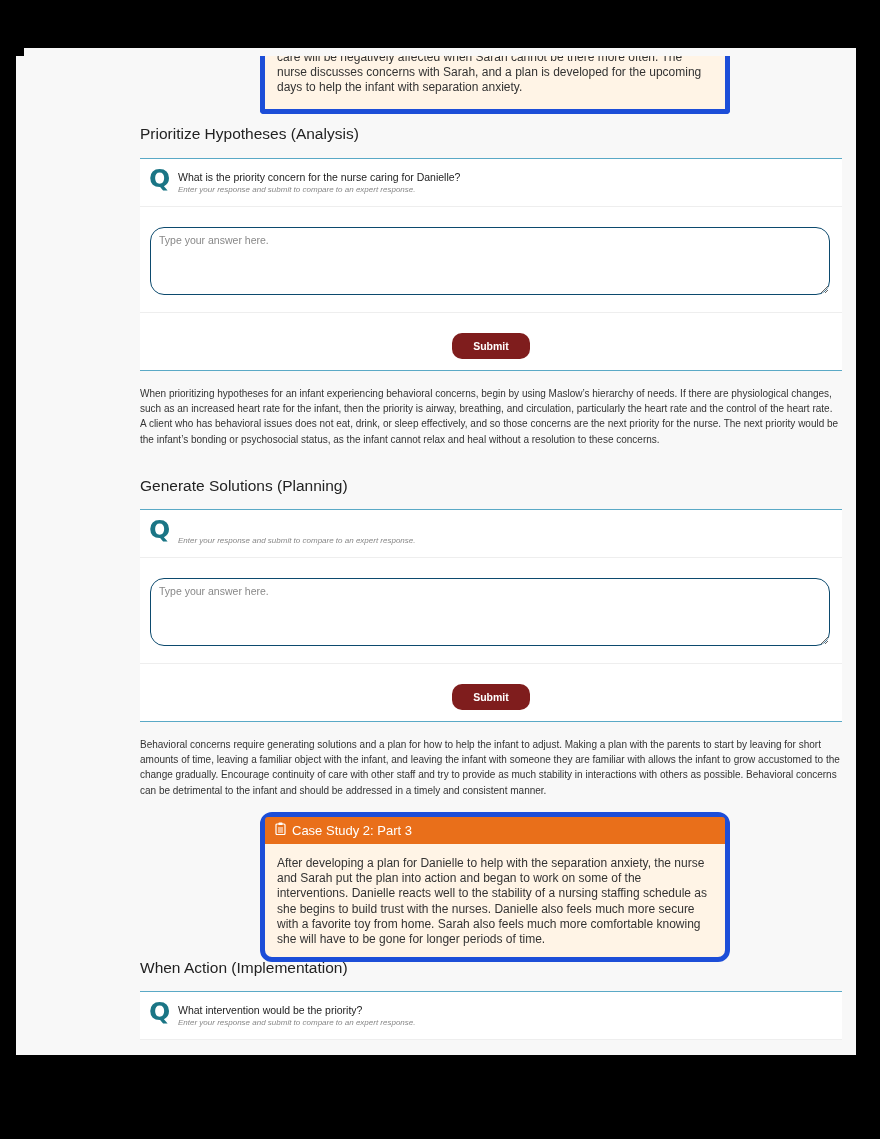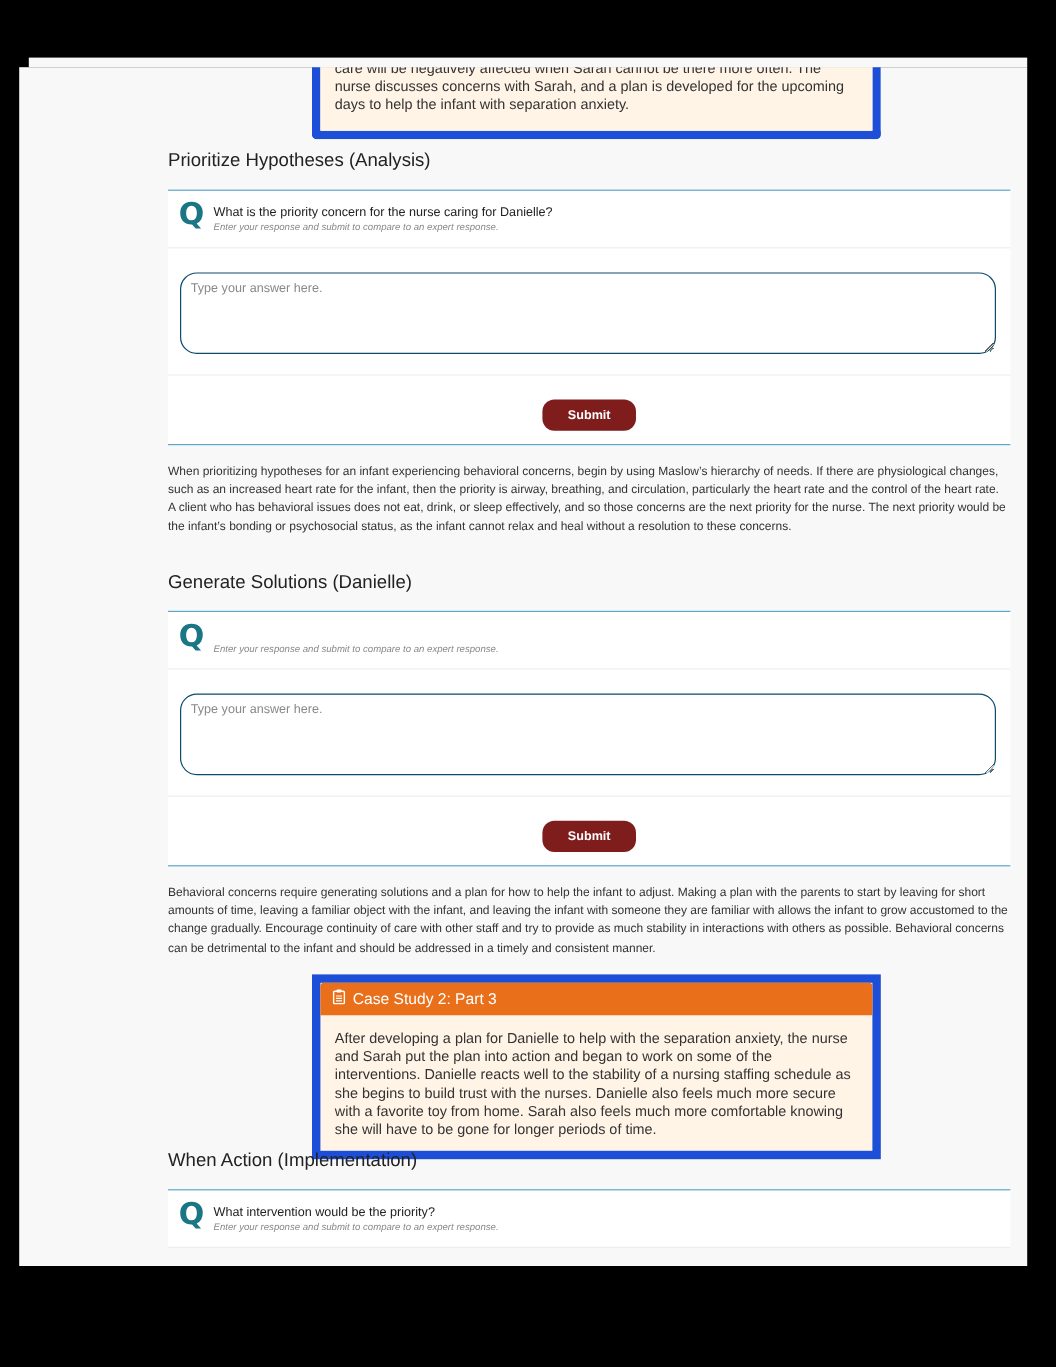--- a/index.html
+++ b/index.html
@@ -11,21 +11,21 @@
     position: absolute; left: 16px; top: 56px; width: 840px; height: 999px;
     background: #f8f8f8; overflow: hidden;
   }
   .page-notch {
     position: absolute; left: 24px; top: 48px; width: 832px; height: 8px; background: #f8f8f8;
   }
   .content { position: absolute; left: 124px; top: -56px; width: 702px; }
 
   .case-box {
     position: absolute; left: 120px; width: 460px;
-    border: 7px solid #1d4ed8; border-radius: 0; background: #fff4e6;
+    border: 5px solid #1d4ed8; border-radius: 12px; background: #fff4e6;
   }
   .case-box .hdr {
     background: #e96f1a; color: #fff; font-size: 13px; height: 27px; line-height: 27px;
     padding-left: 10px; border-radius: 3px 3px 0 0; display: flex; align-items: center; gap: 6px;
   }
   .case-box .body {
     font-size: 12px; line-height: 15.2px; color: #333; padding: 12px 12px 10px 12px;
   }
   .case-box.top { top: 40px; height: 69px; border-top: none; border-radius: 0 0 4px 4px; }
   .case-box.top .body { padding-top: 10px; }
@@ -84,21 +84,21 @@
       </div>
       <div class="q-body">
         <textarea placeholder="Type your answer here." style=""></textarea>
       </div>
       <div class="q-foot">
         <button class="submit-btn">Submit</button>
       </div>
     </div>
     <p class="para" style="top:386px">When prioritizing hypotheses for an infant experiencing behavioral concerns, begin by using Maslow’s hierarchy of needs. If there are physiological changes, such as an increased heart rate for the infant, then the priority is airway, breathing, and circulation, particularly the heart rate and the control of the heart rate. A client who has behavioral issues does not eat, drink, or sleep effectively, and so those concerns are the next priority for the nurse. The next priority would be the infant’s bonding or psychosocial status, as the infant cannot relax and heal without a resolution to these concerns.</p>
 
-    <h2 class="section-title" style="top:477px">Generate Solutions (Danielle)</h2>
+    <h2 class="section-title" style="top:477px">Generate Solutions (Planning)</h2>
     <div class="q-card" style="top:509px">
       <div class="q-head">
         <span class="q-icon">Q</span>
         <span class="q-hint">Enter your response and submit to compare to an expert response.</span>
       </div>
       <div class="q-body">
         <textarea placeholder="Type your answer here." style=""></textarea>
       </div>
       <div class="q-foot">
         <button class="submit-btn">Submit</button>

